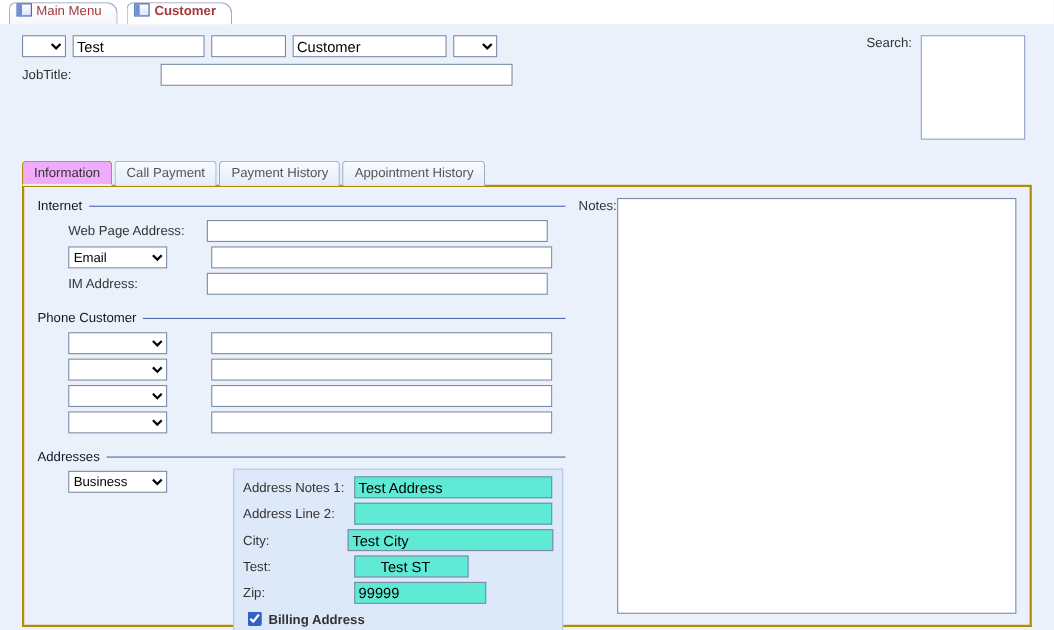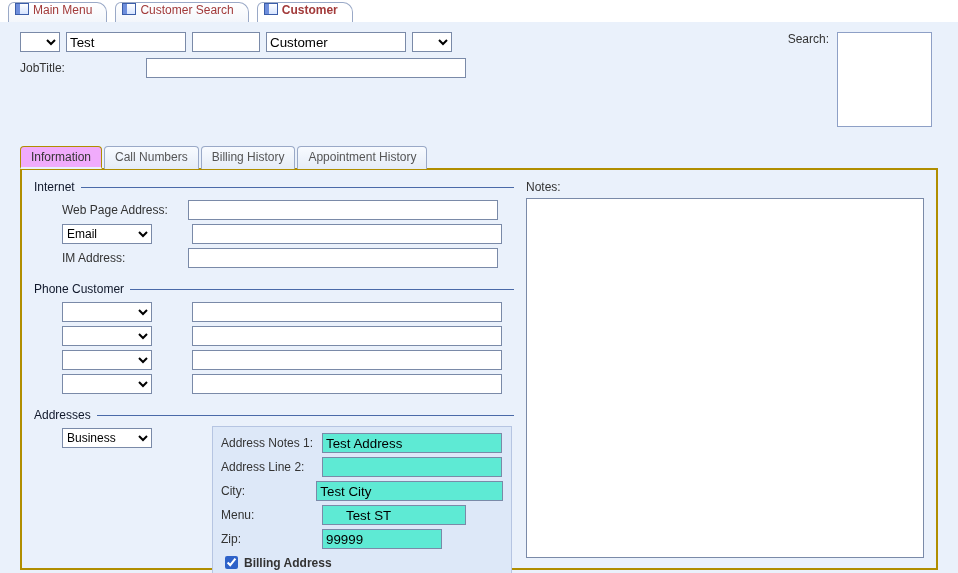--- a/index.html
+++ b/index.html
@@ -103,21 +103,21 @@
   .subform{
     border:2px solid #b08e00;
     border-top:none;
     background:#eaf1fb;
     padding:10px 12px 10px 12px;
     display:flex;
     gap:12px;
     height:400px;
   }
   .left-col{ width:480px; position: relative; }
-  .right-col{ flex:1; display:flex; flex-direction:column; }
+  .right-col{ flex:1; display:flex; flex-direction:row; }
   fieldset.flat{
     border:none; margin:0 0 10px 0; padding:0;
   }
   .groupline{
     display:flex; align-items:center; gap:6px; color:#0f172a; margin-bottom:6px;
   }
   .groupline .rule{ flex:1; height:1px; background:#4a6aa8; }
   .field-row{
     display:flex; align-items:center; gap:6px; margin-bottom:4px;
   }
@@ -138,24 +138,20 @@
     display:flex; gap:4px; justify-content:flex-start; padding:4px 0 0 150px;
   }
 </style>
 </head>
 <body>
 
 <div class="wtabs">
   <div class="wtab">
     <span class="wtab-icon"></span>
     <span class="lbl">Main Menu</span>
-  </div>
-  <div class="wtab">
-    <span class="wtab-icon"></span>
-    <span class="lbl">Customer Search</span>
   </div>
   <div class="wtab active">
     <span class="wtab-icon"></span>
     <span class="lbl" style="font-weight:bold">Customer</span>
   </div>
 </div>
 
 <div class="form-area">
   <div style="display:flex; justify-content:space-between; align-items:flex-start;">
     <div>
@@ -172,22 +168,22 @@
       </div>
     </div>
     <div style="display:flex; gap:8px; align-items:flex-start; margin-right:6px;">
       <span class="label">Search:</span>
       <div class="picture-box"></div>
     </div>
   </div>
 
   <div class="subtabs">
     <div class="subtab active">Information</div>
-    <div class="subtab">Call Numbers</div>
-    <div class="subtab">Billing History</div>
+    <div class="subtab">Call Payment</div>
+    <div class="subtab">Payment History</div>
     <div class="subtab">Appointment History</div>
   </div>
 
   <div class="subform">
 
     <div class="left-col">
 
       <fieldset class="flat">
         <div class="groupline">
             <span>Internet</span>
@@ -252,22 +248,22 @@
             </div>
           <div class="field-row">
               <span class="lbl">Address Line 2:</span>
               <input class="inp" style="width: 180px;" value="">
             </div>
           <div class="field-row">
               <span class="lbl">City:</span>
               <input class="inp" style="width: 198px;" value="Test City">
             </div>
           <div class="field-row">
-              <span class="lbl">Menu:</span>
-              <input class="inp" style="width: 144px; padding-left: 23px;" value="Test ST">
+              <span class="lbl">Test:</span>
+              <input class="inp" style="width: 104px; padding-left: 23px;" value="Test ST">
             </div>
           <div class="field-row">
               <span class="lbl">Zip:</span>
               <input class="inp" style="width: 120px;" value="99999">
             </div>
           <label class="chk">
             <input type="checkbox" id="billingchk" checked="" style="">
             <span style="font-weight:bold">Billing Address</span>
           </label>
         </div>

